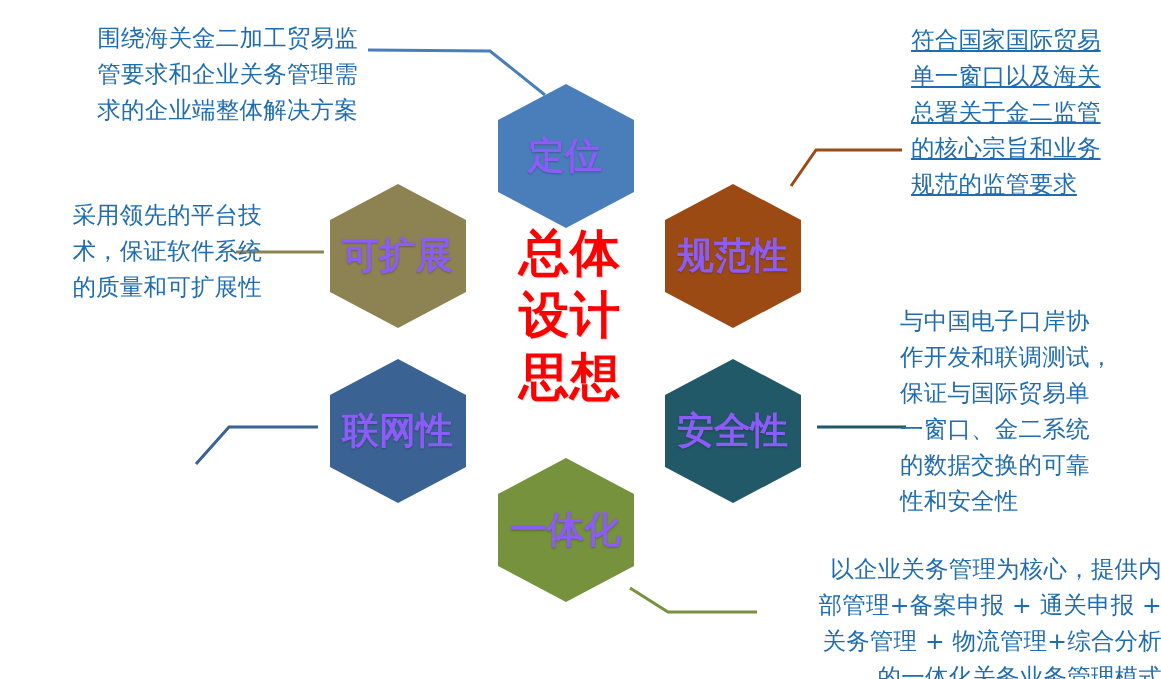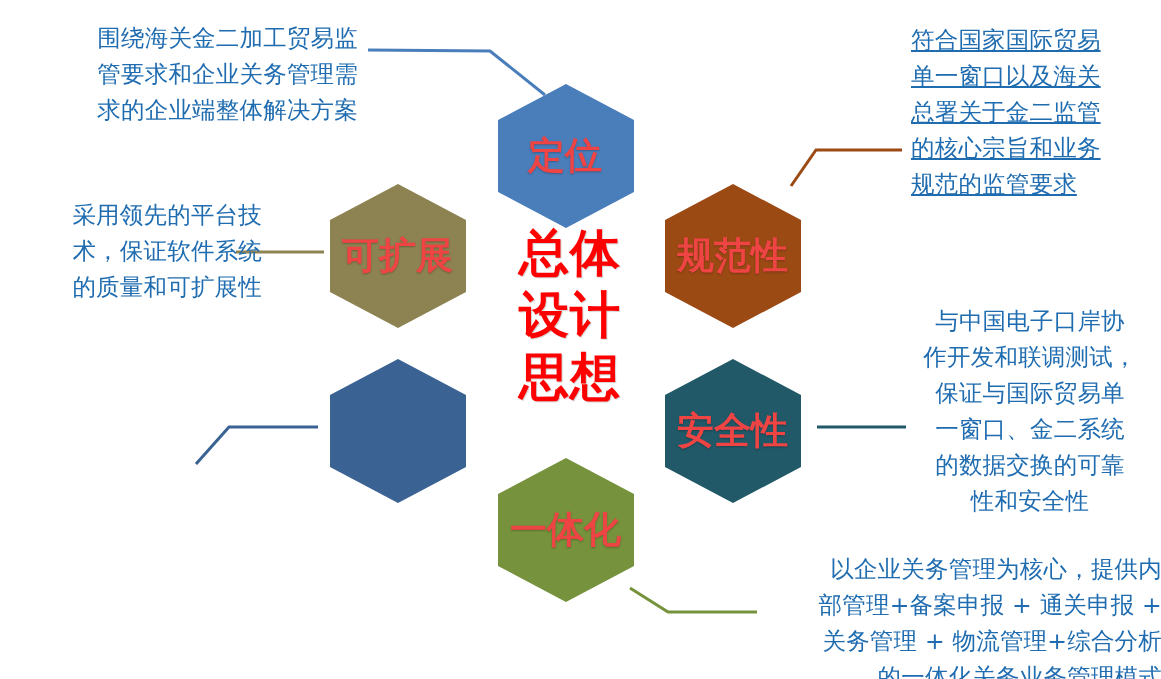--- a/index.html
+++ b/index.html
@@ -27,21 +27,21 @@
     letter-spacing: 0.2px;
     white-space: pre-line;
     font-family: "DejaVu Sans", "Liberation Sans", sans-serif;
     text-align: right;
   }
   .note.r { text-align: left; }
 
   
   .hexlabel {
     position: absolute;
-    color: #ef4444;
+    color: #8b5cf6;
     font-weight: bold;
     font-size: 37px;
     line-height: 1;
     white-space: nowrap;
     text-shadow: 0 1px 2px rgba(0,0,0,0.25);
     font-family: "DejaVu Sans", "Liberation Sans", sans-serif;
     pointer-events: none;
   }
 
   
@@ -100,20 +100,21 @@
 
     <polygon points="566,458 634,494 634,566 566,602 498,566 498,494" fill="#76923c"></polygon>
   </svg>
 
   <div class="hexlabel" style="left:528px; top:137px;">定位</div>
 
   <div class="hexlabel" style="left:342px; top:237px;">可扩展</div>
 
   <div class="hexlabel" style="left:677px; top:237px;">规范性</div>
 
+  <div class="hexlabel" style="left:342px; top:412px;">联网性</div>
 
   <div class="hexlabel" style="left:677px; top:412px;">安全性</div>
 
   <div class="hexlabel" style="left:510px; top:511px;text-align:right;">一体化</div>
 
   <div id="center-title">总体设计思想</div>
 
   <div class="note" style="left:38px; top:20px; width:320px;">围绕海关金二加工贸易监
 管要求和企业关务管理需
 求的企业端整体解决方案</div>
@@ -122,21 +123,21 @@
 单一窗口以及海关
 总署关于金二监管
 的核心宗旨和业务
 规范的监管要求</div>
 
   <div class="note" style="left:22px; top:197px; width:240px;">采用领先的平台技
 术，保证软件系统
 的质量和可扩展性</div>
 
 
-  <div class="note r" style="left:900px; top:303px; width:260px;text-align:center;">与中国电子口岸协
+  <div class="note r" style="left:900px; top:303px; width:260px;">与中国电子口岸协
 作开发和联调测试，
 保证与国际贸易单
 一窗口、金二系统
 的数据交换的可靠
 性和安全性</div>
 
   <div class="note" style="left:758px; top:551px; width:404px;">以企业关务管理为核心，提供内
 部管理+备案申报 + 通关申报 +
 关务管理 + 物流管理+综合分析
 的一体化关务业务管理模式</div>

